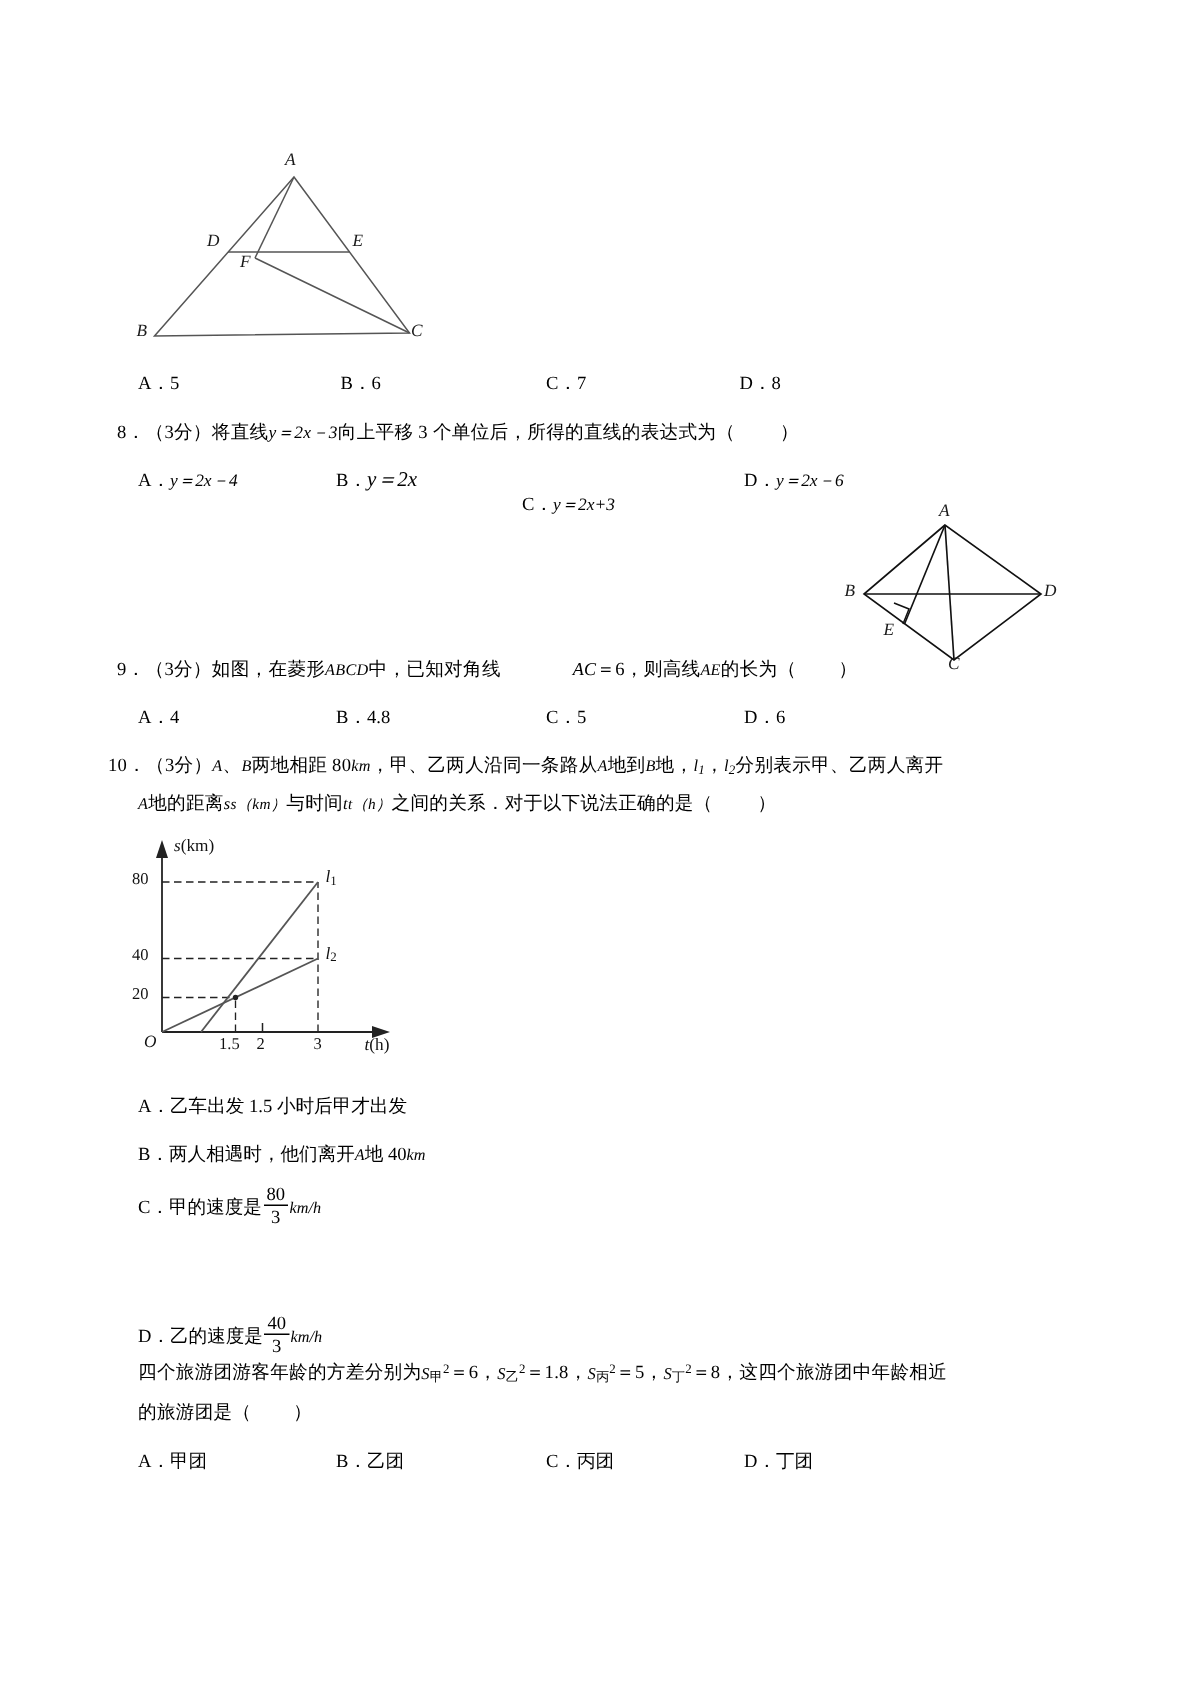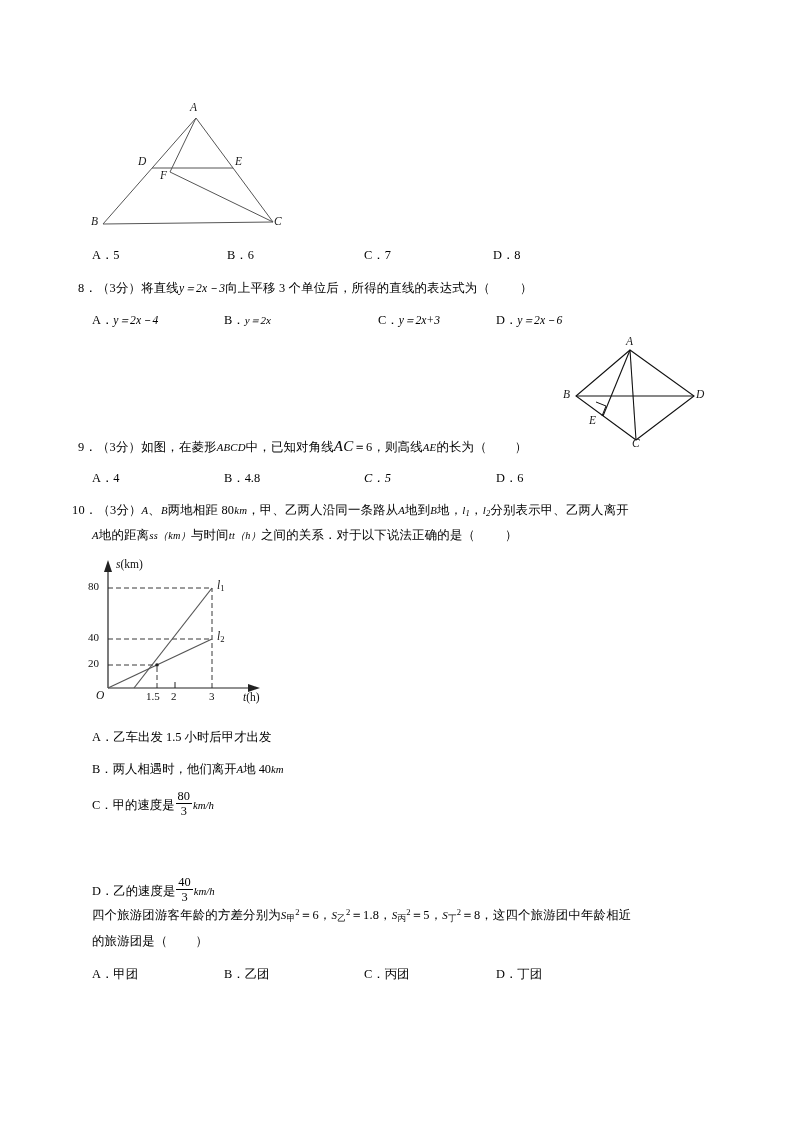--- a/index.html
+++ b/index.html
@@ -125,22 +125,22 @@
     <span class="opt" style="left:272px;">C．7</span>
     <span class="opt" style="left:401px;">D．8</span>
   </div>
 
   <div class="abs q-line" style="left:78px; top:279px;">
     <span>8．</span><span>（3分）</span><span>将直线</span><span class="ital" style="font-size:11.6px;">y＝2x－3</span><span>向上平移 3 个单位后，所得的直线的表达式为（</span><span style="padding-left:30px;">）</span>
   </div>
 
   <div class="abs opt-row" style="left:92px; top:311px; width:620px;">
     <span class="opt" style="left:0px;"><span>A．</span><span class="ital" style="font-size:11.6px;">y＝2x－4</span></span>
-    <span class="opt" style="left:132px;"><span>B．</span><span class="ital" style="font-size:11px;margin-top:13px;">y＝2x</span></span>
-    <span class="opt" style="left:286px;"><span>C．</span><span class="ital" style="font-size:11.6px;">y＝2x+3</span></span>
+    <span class="opt" style="left:132px;"><span>B．</span><span class="ital" style="font-size:14px;margin-top:13px;">y＝2x</span></span>
+    <span class="opt" style="left:256px;margin-top:16px;"><span>C．</span><span class="ital" style="font-size:11.6px;">y＝2x+3</span></span>
     <span class="opt" style="left:404px;"><span>D．</span><span class="ital" style="font-size:11.6px;">y＝2x－6</span></span>
   </div>
 
   <div class="fig" style="left:562px; top:338px; width:152px; height:112px;">
     <svg width="152" height="112" viewBox="0 0 152 112">
       <g stroke="#111" stroke-width="1.1" fill="none">
 
         <path d="M68 12 L14 58 L74 102 L132 58 Z"></path>
 
         <path d="M68 12 L74 102"></path>
@@ -153,27 +153,27 @@
       </g>
     </svg>
     <span class="fig-label" style="left:64px; top:-3px;">A</span>
     <span class="fig-label" style="left:1px; top:50px;">B</span>
     <span class="fig-label" style="left:70px; top:99px;">C</span>
     <span class="fig-label" style="left:134px; top:50px;">D</span>
     <span class="fig-label" style="left:27px; top:76px;">E</span>
   </div>
 
   <div class="abs q-line" style="left:78px; top:437px;">
-    <span>9．</span><span>（3分）</span><span>如图，在菱形</span><span class="ital" style="font-size:10.8px;">ABCD</span><span>中，已知对角线</span><span class="ital" style="font-size:15px;">AC</span><span>＝6，则高线</span><span class="ital" style="font-size:10.8px;">AE</span><span>的长为（</span><span style="padding-left:28px;">）</span>
+    <span>9．</span><span>（3分）</span><span>如图，在菱形</span><span class="ital" style="font-size:10.8px;">ABCD</span><span>中，已知对角线</span><span class="ital" style="font-size:12px;margin-left:48px;">AC</span><span>＝6，则高线</span><span class="ital" style="font-size:10.8px;">AE</span><span>的长为（</span><span style="padding-left:28px;">）</span>
   </div>
 
   <div class="abs opt-row" style="left:92px; top:469px; width:620px;">
     <span class="opt" style="left:0px;">A．4</span>
     <span class="opt" style="left:132px;">B．4.8</span>
-    <span class="opt" style="left:272px;font-style:italic;">C．5</span>
+    <span class="opt" style="left:272px;">C．5</span>
     <span class="opt" style="left:404px;">D．6</span>
   </div>
 
   <div class="abs q-line" style="left:72px; top:501px;">
     <span>10．</span><span>（3分）</span><span class="ital" style="font-size:10.8px;">A</span><span>、</span><span class="ital" style="font-size:10.8px;">B</span><span>两地相距 80</span><span class="small-unit">km</span><span>，甲、乙两人沿同一条路从</span><span class="ital" style="font-size:10.8px;">A</span><span>地到</span><span class="ital" style="font-size:10.8px;">B</span><span>地，</span><span class="ital" style="font-size:11px;">l</span><span class="sub">1</span><span>，</span><span class="ital" style="font-size:11px;">l</span><span class="sub">2</span><span>分别表示甲、乙两人离开</span>
   </div>
   <div class="abs q-line" style="left:92px; top:526px;">
     <span class="ital" style="font-size:10.8px;">A</span><span>地的距离</span><span class="ital" style="font-size:11px;">s</span><span class="ital" style="font-size:10.2px;" style1="">s（km）</span><span>与时间</span><span class="ital" style="font-size:11px;">t</span><span class="ital" style="font-size:10.2px;">t（h）</span><span>之间的关系．对于以下说法正确的是（</span><span style="padding-left:30px;">）</span>
   </div>
 

